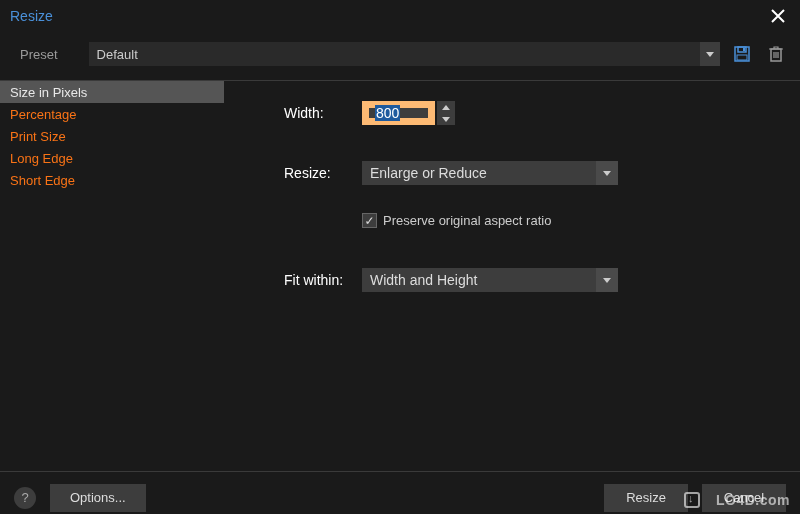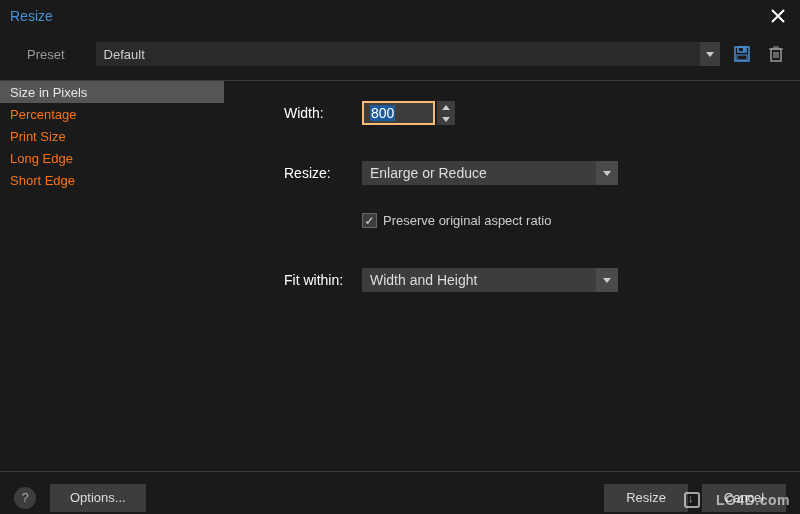--- a/index.html
+++ b/index.html
@@ -30,21 +30,21 @@
   display: flex;
   align-items: center;
   justify-content: center;
   cursor: pointer;
 }
 .titlebar-close svg { width: 14px; height: 14px; }
 
 .preset-row {
   display: flex;
   align-items: center;
-  padding: 10px 12px 14px 27px;
+  padding: 10px 12px 14px 20px;
   gap: 10px;
   border-bottom: 1px solid #3a3a3a;
 }
 .preset-label { color: #9a9a9a; font-size: 13px; }
 .preset-select {
   flex: 1;
   height: 24px;
   background: #2a2a2a;
   border: none;
   color: #ccc;
@@ -116,21 +116,21 @@
   background: #3d3d3d;
   border: none;
   color: #ccc;
   padding: 0 6px;
   font-size: 14px;
   display: flex;
   align-items: center;
 }
 .num-input.selected {
   background: #3d3d3d;
-  border: 2px solid #fdba74;
+  border: 7px solid #fdba74;
 }
 .num-input.selected .value {
   background: #1e5a9e;
   color: #fff;
   padding: 0 1px;
 }
 .spinner {
   width: 18px;
   height: 24px;
   display: flex;

